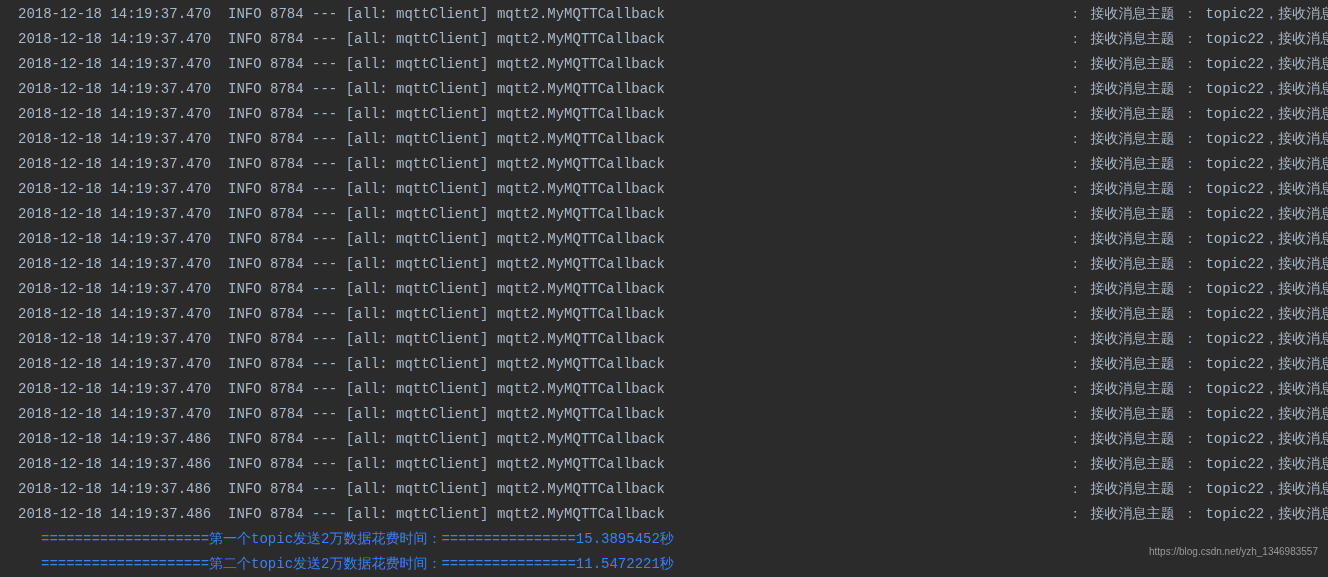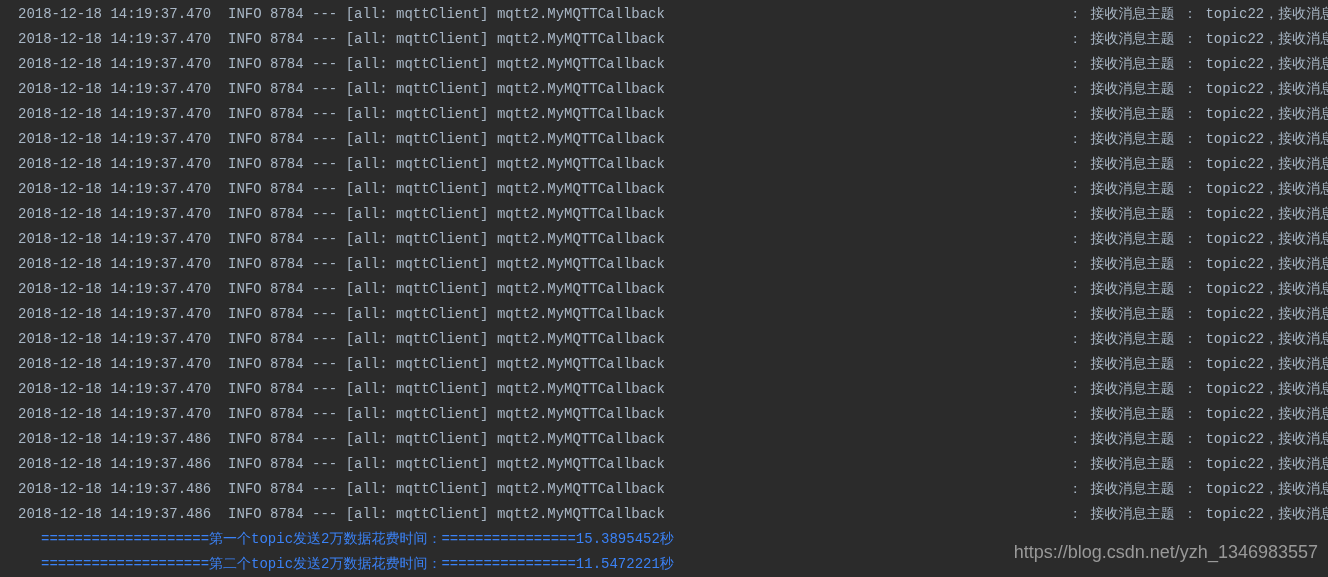--- a/index.html
+++ b/index.html
@@ -26,25 +26,25 @@
     }
     .summary-line {
       color: #3b82f6;
       white-space: pre;
       line-height: 25px;
       height: 25px;
       margin-left: 23px;
     }
     .watermark {
       position: absolute;
-      bottom: 14px;
+      bottom: 20px;
       right: 10px;
       color: #999999;
       font-family: Arial, sans-serif;
-      font-size: 18px;
+      font-size: 10px;
     }
     #log-container {
       display: block;
     }
   </style>
 </head>
 <body>
 
 <div id="log-container">
     <div class="log-line">2018-12-18 14:19:37.470  INFO 8784 --- [all: mqttClient] mqtt2.MyMQTTCallback                                                ： 接收消息主题 ： topic22，接收消息内容 ： topic22发送消息19979</div>

